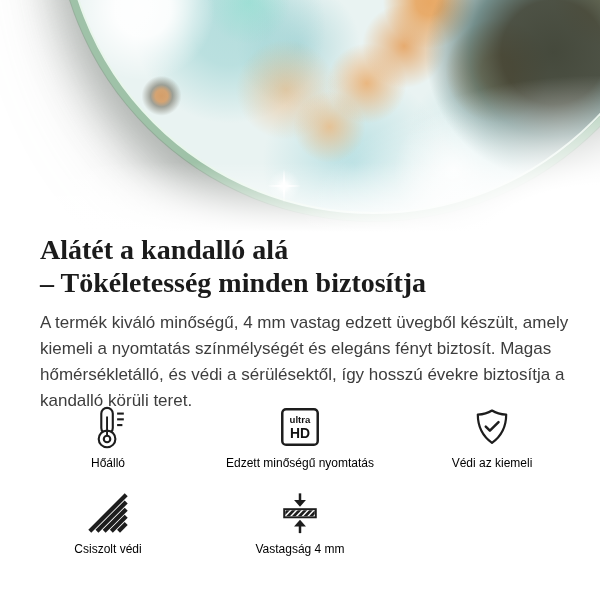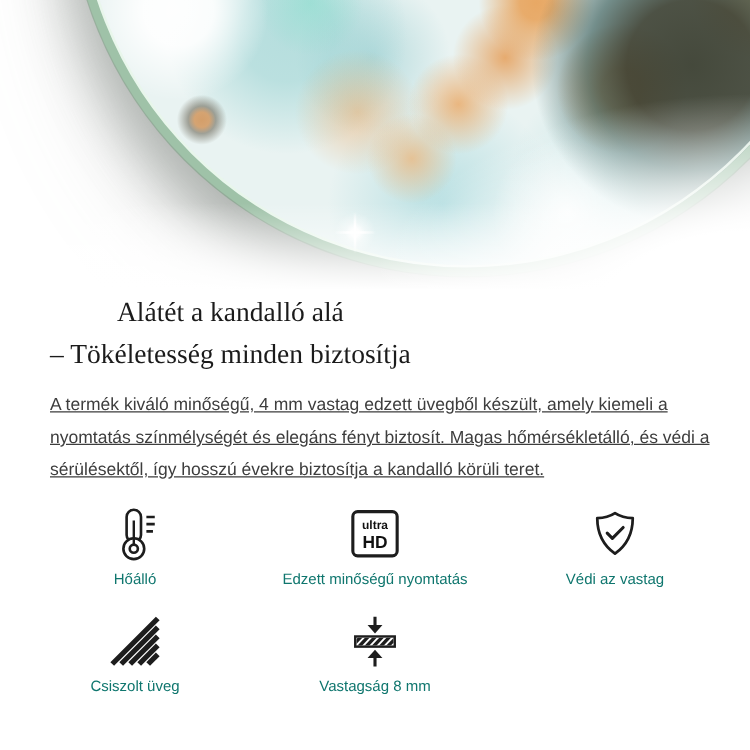--- a/index.html
+++ b/index.html
@@ -43,31 +43,31 @@
   .sparkle::before{left:1px;top:17px;width:34px;height:2px;}
   .sparkle::after{left:17px;top:1px;width:2px;height:34px;
     background:linear-gradient(180deg, rgba(255,255,255,0), #fff 35% 65%, rgba(255,255,255,0));}
   .hero-fade{position:absolute;inset:0;pointer-events:none;
     background:
       radial-gradient(ellipse 430px 250px at 100% 110%, #fff 28%, rgba(255,255,255,0) 72%),
       linear-gradient(to bottom, rgba(255,255,255,0) 70%, rgba(255,255,255,.8) 93%, #fff 100%);}
 
   
   .title{position:absolute;left:40px;top:233px;margin:0;
-    font-family:"Liberation Serif",serif;font-weight:400;
-    font-size:22px;line-height:33px;color:#1b1b1b;text-align:center;}
+    font-family:"Liberation Serif",serif;font-weight:700;
+    font-size:28px;line-height:33px;color:#1b1b1b;}
   .description{position:absolute;left:40px;top:310px;width:535px;margin:0;
-    font-size:14px;line-height:26px;color:#3d3d3d;text-decoration:underline;}
+    font-size:17px;line-height:26px;color:#3d3d3d;}
 
   
   .features{position:absolute;left:12px;top:401px;width:576px;
     display:grid;grid-template-columns:repeat(3,1fr);row-gap:16px;}
   .feature{display:flex;flex-direction:column;align-items:center;}
   .f-icon{height:52px;display:flex;align-items:center;justify-content:center;}
-  .f-label{margin-top:3px;font-size:12px;line-height:15px;color:#0f766e;text-align:right;}
+  .f-label{margin-top:3px;font-size:12px;line-height:15px;color:#000000;text-align:right;}
   svg{display:block;}
 </style>
 </head>
 <body>
 
 <div class="page">
 
   <div class="hero">
     <div class="glass-disc"></div>
     <div class="sparkle"></div>
@@ -108,35 +108,35 @@
       <div class="f-label">Edzett minőségű nyomtatás</div>
     </div>
 
     <div class="feature">
       <div class="f-icon">
         <svg width="46" height="46" viewBox="0 0 48 48" fill="none" stroke="#1d1d1d">
           <path d="M24 6.8 C20.2 9.3 14.3 10.9 9.2 11 C9.2 21.5 12 32 24 40.6 C36 32 38.8 21.5 38.8 11 C33.7 10.9 27.8 9.3 24 6.8 Z" stroke-width="2.3" stroke-linejoin="round"></path>
           <polyline points="17.5,23.5 21.8,27.8 30.8,18.8" stroke-width="2.6" stroke-linecap="round" stroke-linejoin="round"></polyline>
         </svg>
       </div>
-      <div class="f-label">Védi az vastag</div>
+      <div class="f-label">Védi az kiemeli</div>
     </div>
 
 
     <div class="feature">
       <div class="f-icon">
         <svg width="46" height="46" viewBox="0 0 48 48" stroke="#1d1d1d">
           <line x1="5" y1="43" x2="43" y2="5" stroke-width="4.4"></line>
           <line x1="12.5" y1="43" x2="43" y2="12.5" stroke-width="4.4"></line>
           <line x1="20" y1="43" x2="43" y2="20" stroke-width="4.4"></line>
           <line x1="27.5" y1="43" x2="43" y2="27.5" stroke-width="4.4"></line>
           <line x1="35" y1="43" x2="43" y2="35" stroke-width="4.4"></line>
         </svg>
       </div>
-      <div class="f-label">Csiszolt üveg</div>
+      <div class="f-label">Csiszolt védi</div>
     </div>
 
     <div class="feature">
       <div class="f-icon">
         <svg width="46" height="46" viewBox="0 0 48 48" fill="none" stroke="#1d1d1d">
           <defs>
               <clipPath id="barclip">
                 <rect x="8.6" y="21" width="30.8" height="6.5"></rect>
               </clipPath>
             </defs>
@@ -148,17 +148,17 @@
             <line x1="10" y1="29" x2="19" y2="19.5"></line>
             <line x1="16" y1="29" x2="25" y2="19.5"></line>
             <line x1="22" y1="29" x2="31" y2="19.5"></line>
             <line x1="28" y1="29" x2="37" y2="19.5"></line>
             <line x1="34" y1="29" x2="43" y2="19.5"></line>
           </g>
           <polygon points="17.8,38 30.2,38 24,31" fill="#1d1d1d" stroke="none"></polygon>
           <line x1="24" y1="37.5" x2="24" y2="45" stroke-width="2.6"></line>
         </svg>
       </div>
-      <div class="f-label">Vastagság 8 mm</div>
+      <div class="f-label">Vastagság 4 mm</div>
     </div>
 
   </div>
 </div>
 
 </body></html>

